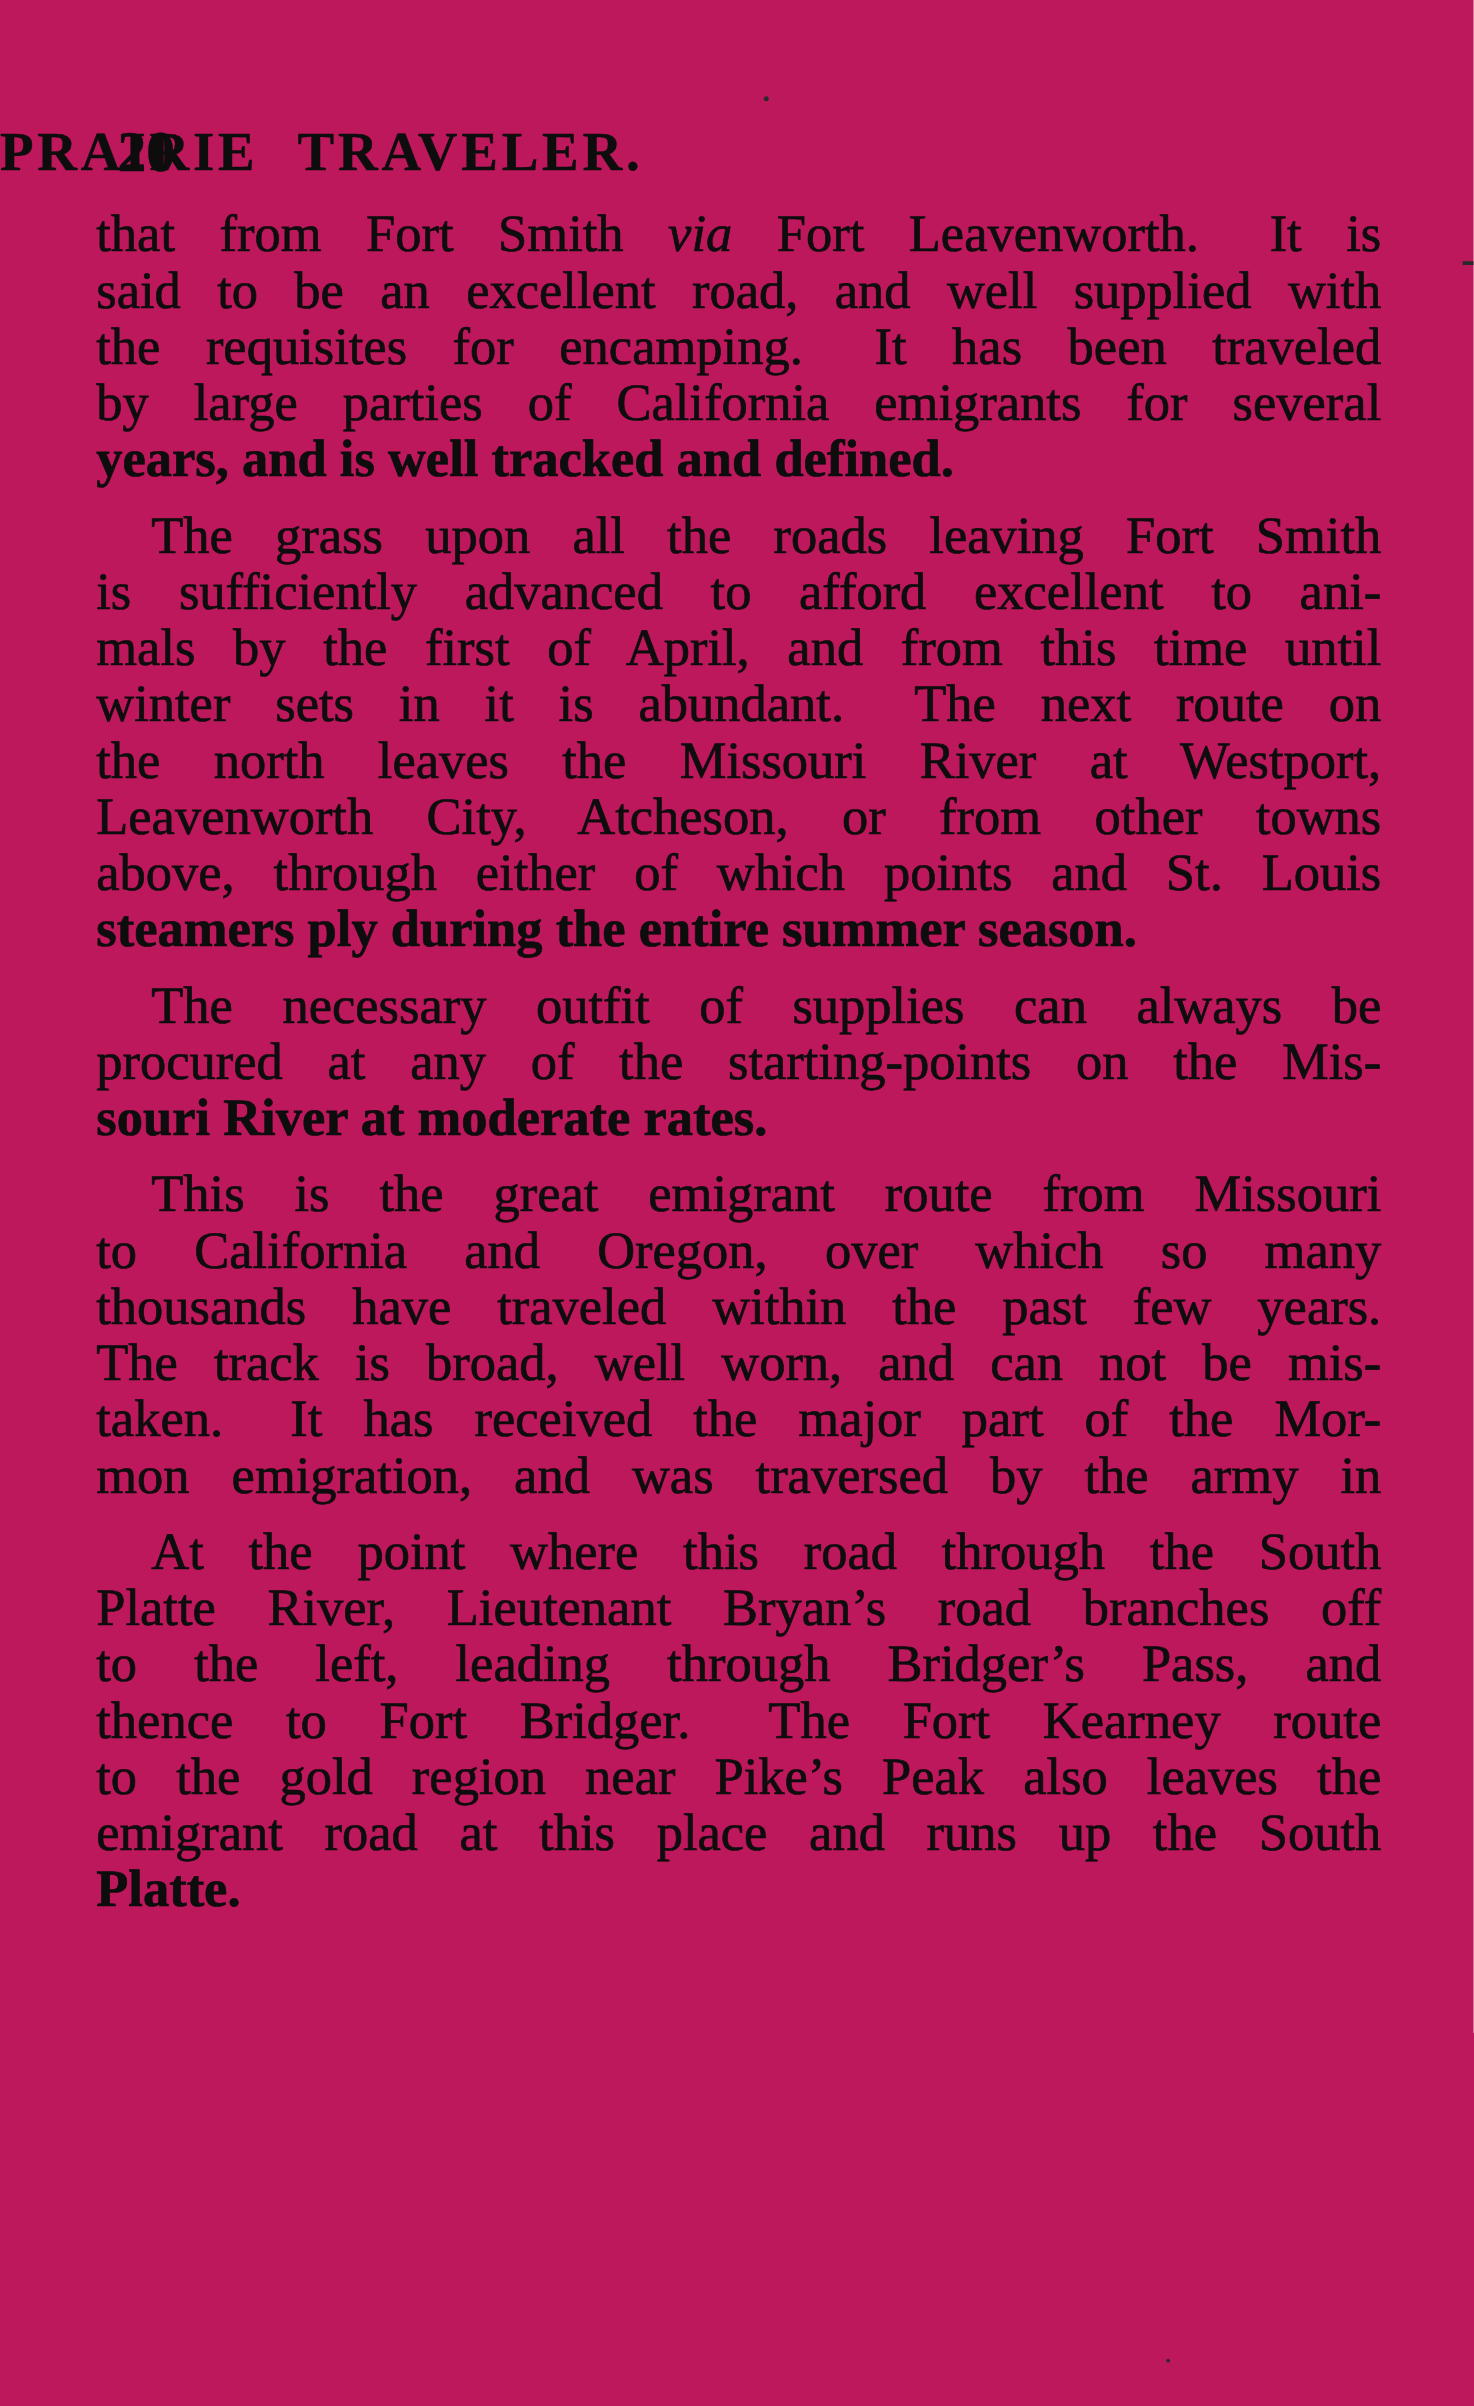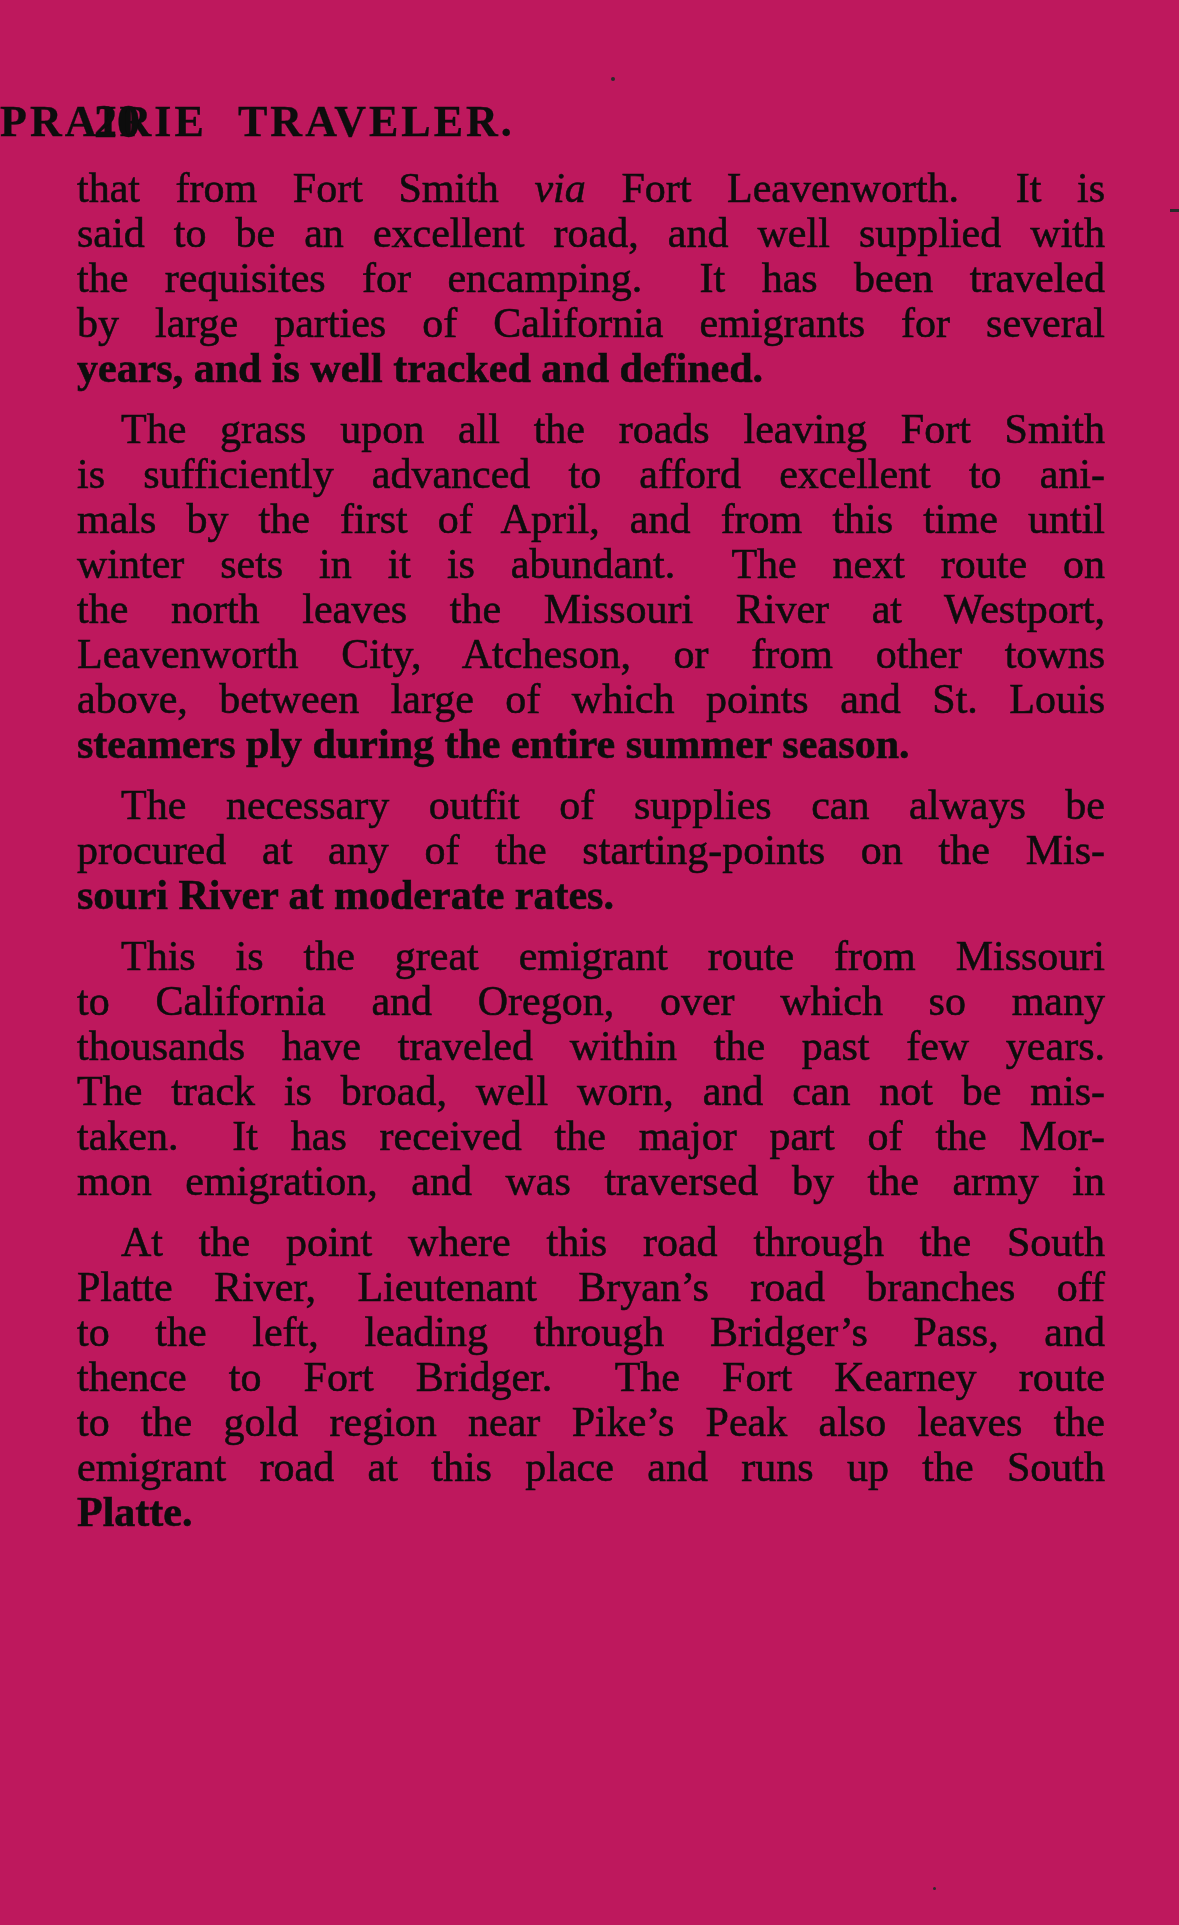--- a/index.html
+++ b/index.html
@@ -91,21 +91,21 @@
       <div class="line">said to be an excellent road, and well supplied with</div>
       <div class="line">the requisites for encamping.  It has been traveled</div>
       <div class="line">by large parties of California emigrants for several</div>
       <div class="line end">years, and is well tracked and defined.</div>
       <div class="line indent">The grass upon all the roads leaving Fort Smith</div>
       <div class="line">is sufficiently advanced to afford excellent to ani-</div>
       <div class="line">mals by the first of April, and from this time until</div>
       <div class="line">winter sets in it is abundant.  The next route on</div>
       <div class="line">the north leaves the Missouri River at Westport,</div>
       <div class="line">Leavenworth City, Atcheson, or from other towns</div>
-      <div class="line">above, between large of which points and St. Louis</div>
+      <div class="line">above, through either of which points and St. Louis</div>
       <div class="line end">steamers ply during the entire summer season.</div>
       <div class="line indent">The necessary outfit of supplies can always be</div>
       <div class="line">procured at any of the starting-points on the Mis-</div>
       <div class="line end">souri River at moderate rates.</div>
       <div class="line indent">This is the great emigrant route from Missouri</div>
       <div class="line">to California and Oregon, over which so many</div>
       <div class="line">thousands have traveled within the past few years.</div>
       <div class="line">The track is broad, well worn, and can not be mis-</div>
       <div class="line">taken.  It has received the major part of the Mor-</div>
       <div class="line">mon emigration, and was traversed by the army in</div>

